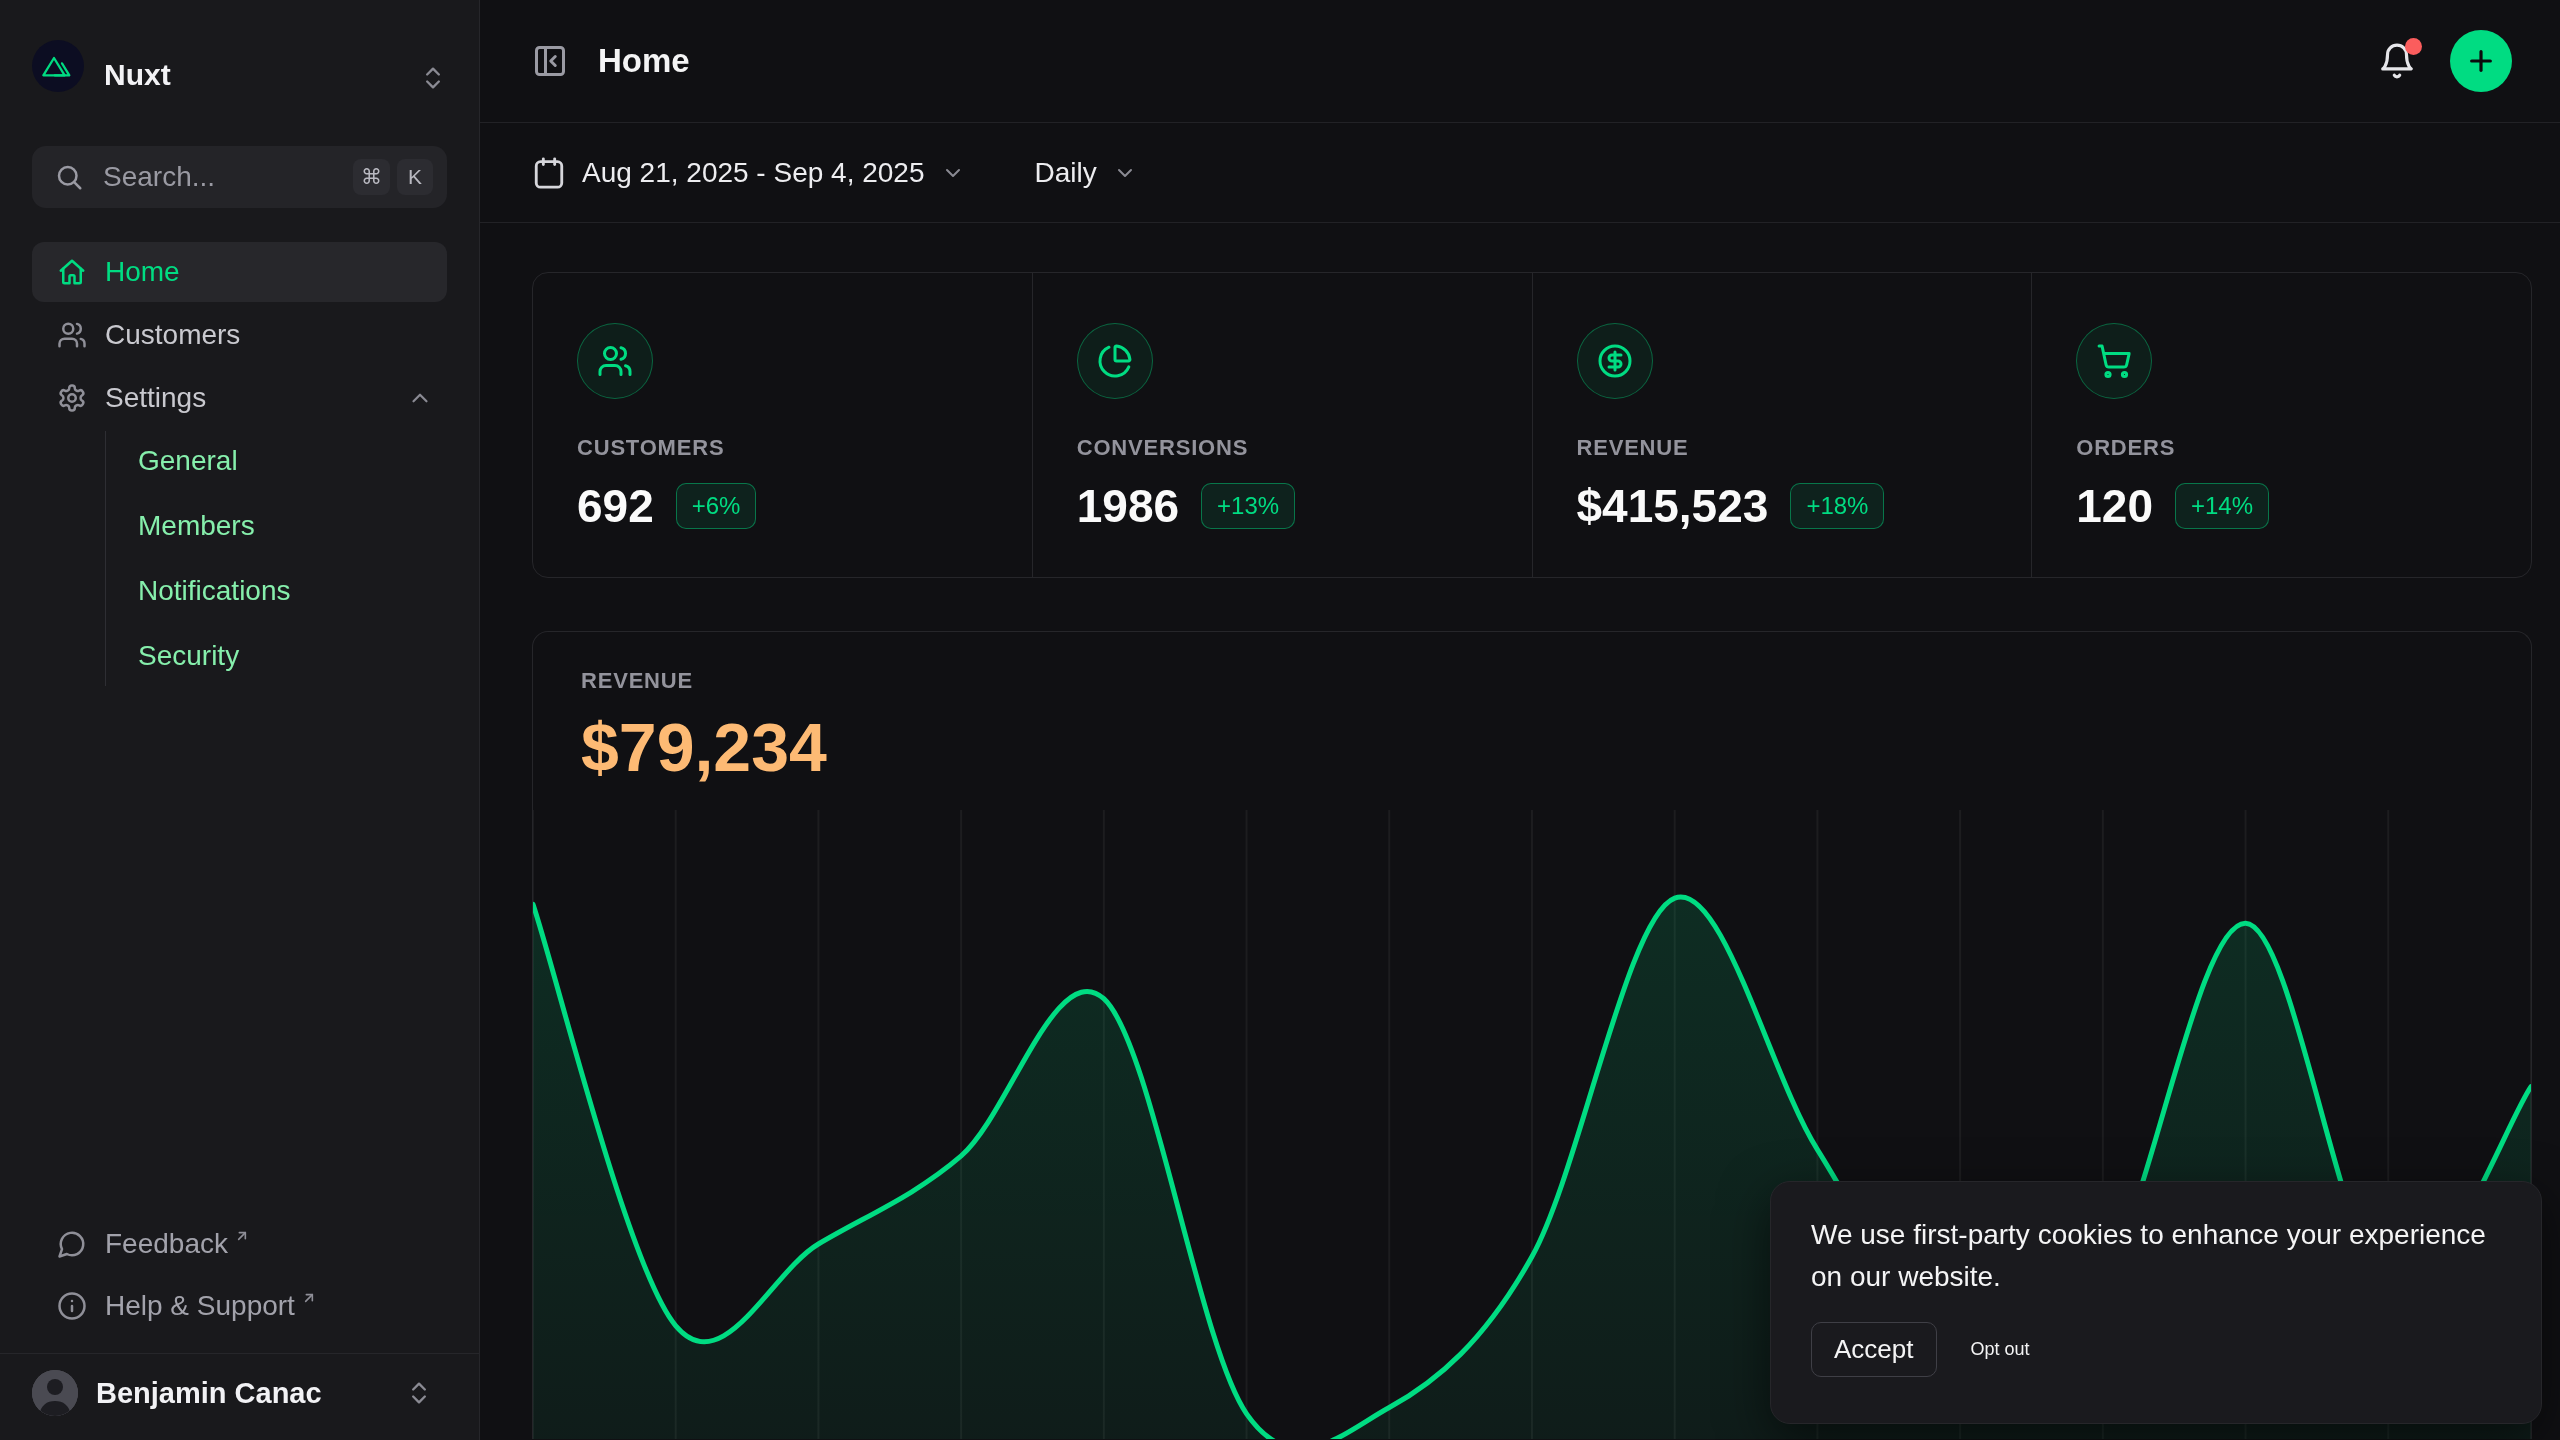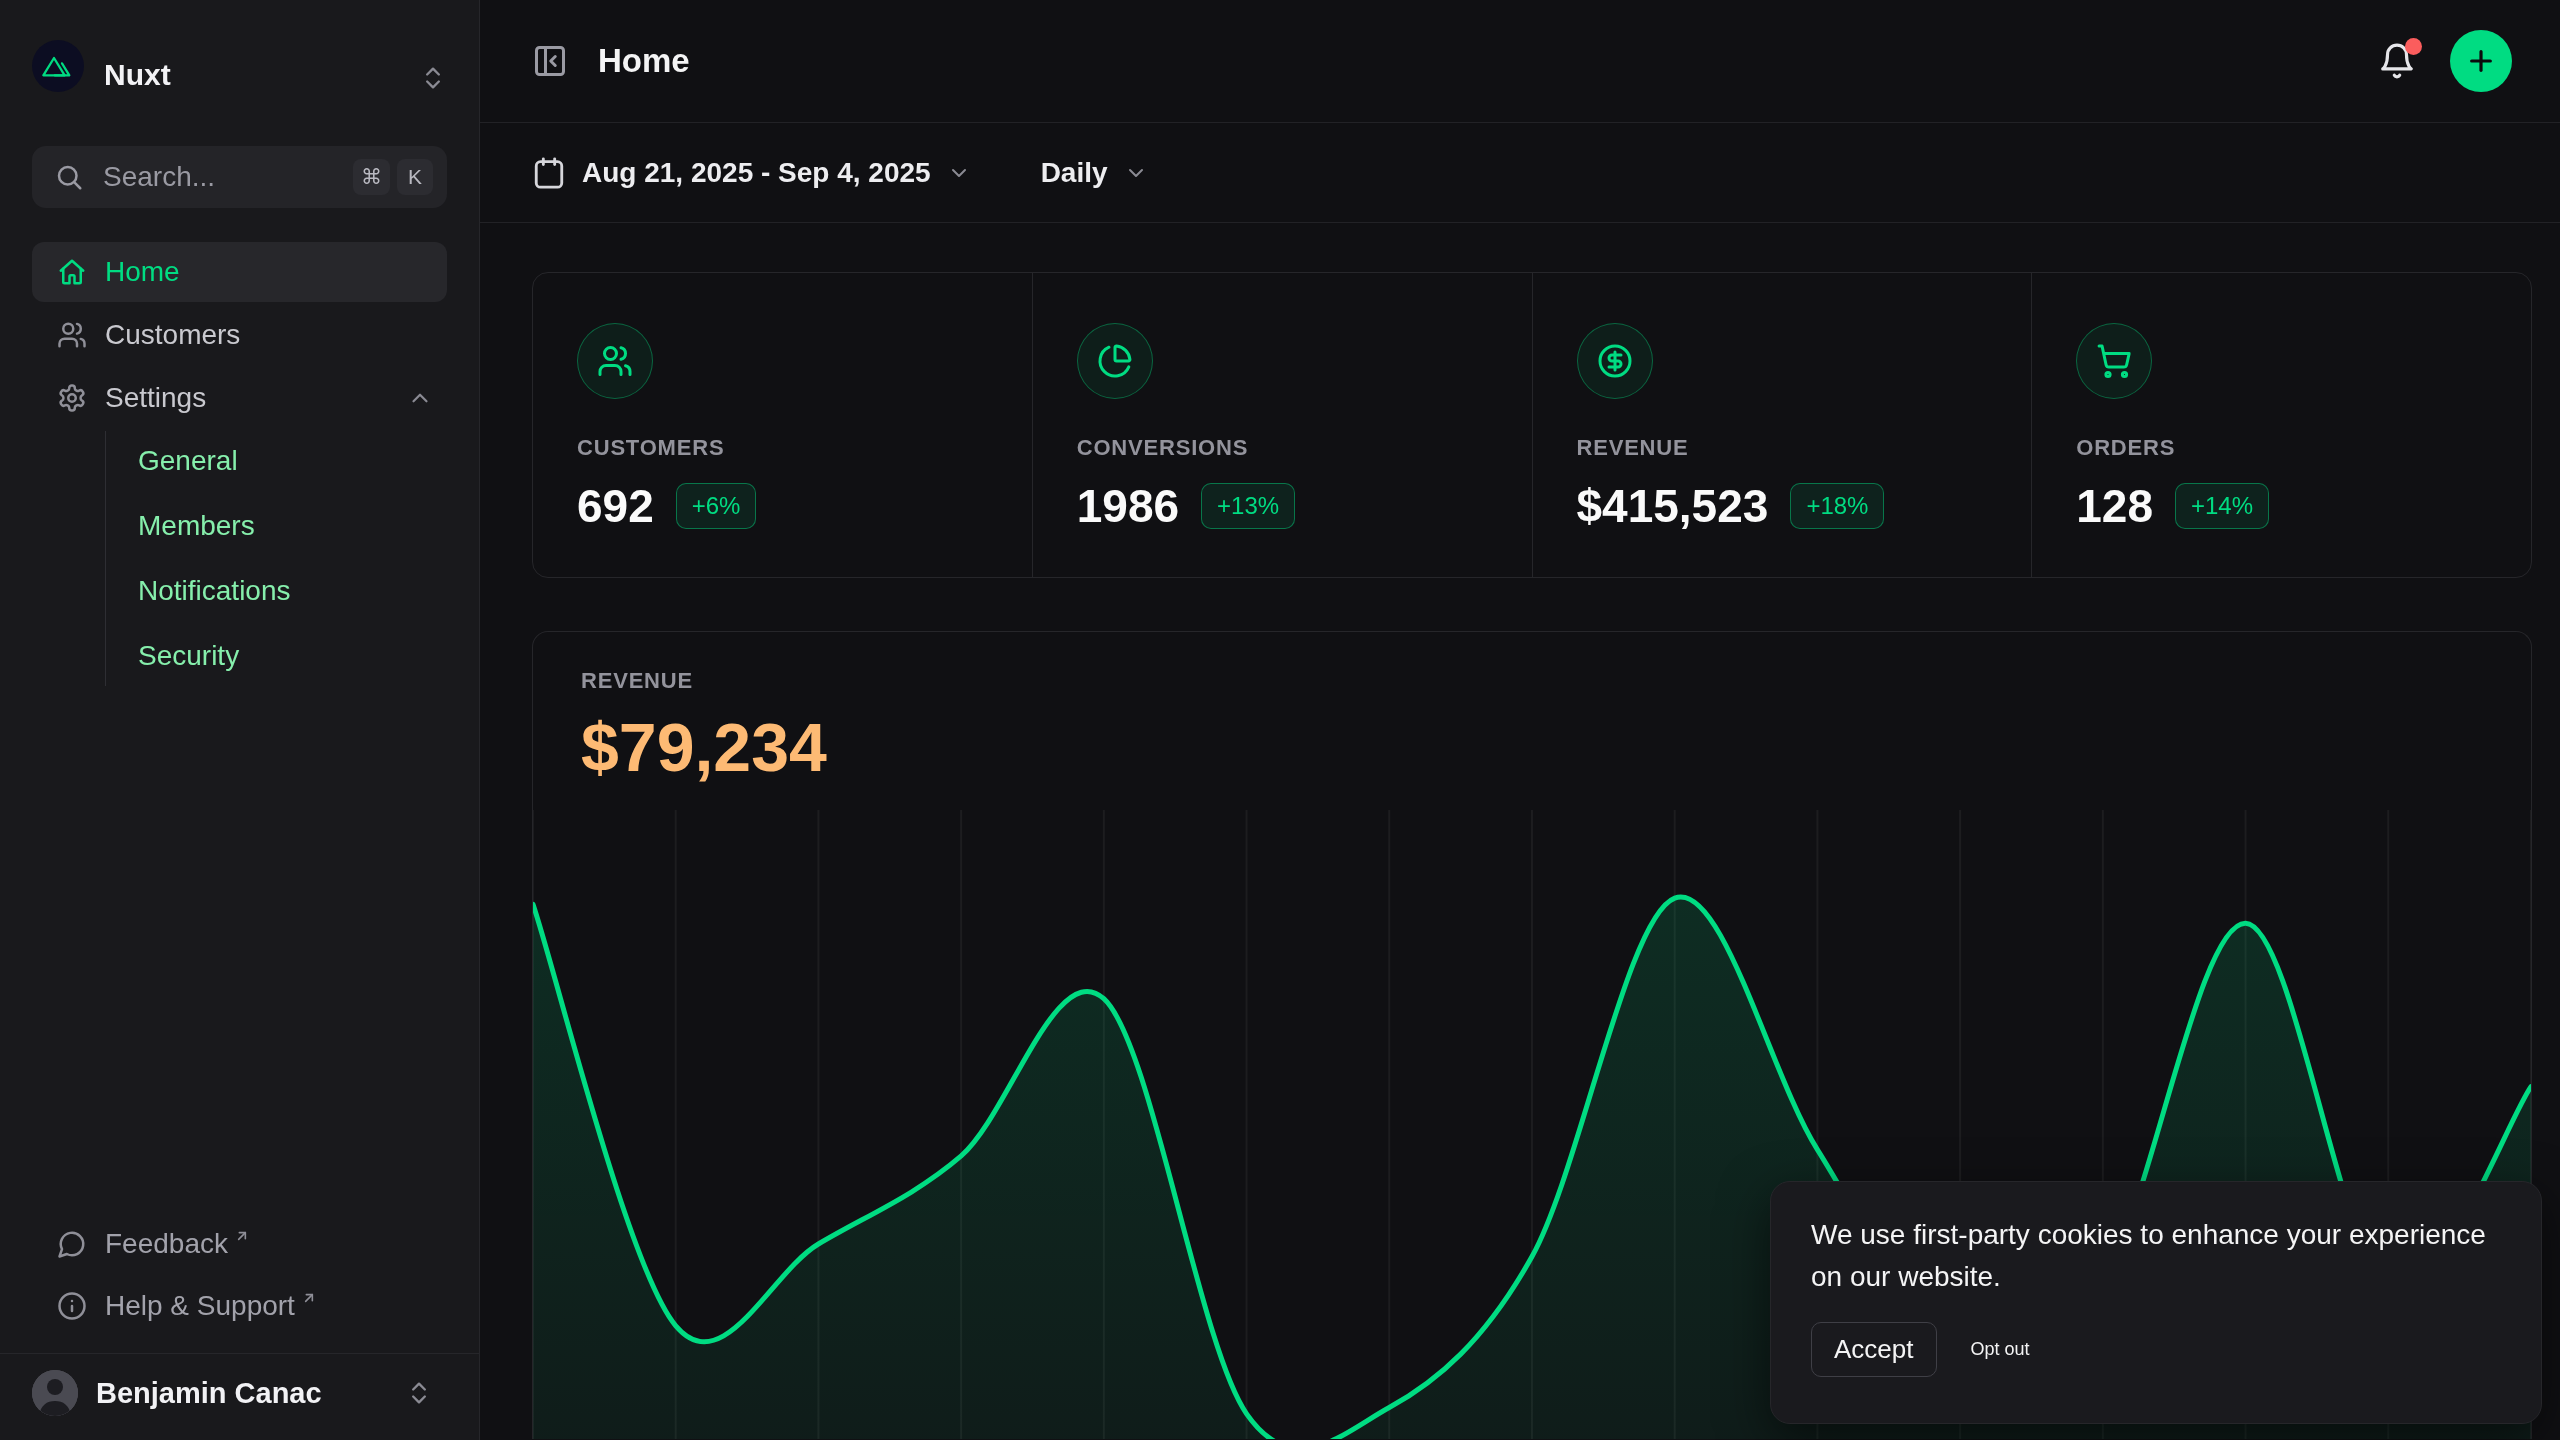--- a/index.html
+++ b/index.html
@@ -90,21 +90,21 @@
     display:flex; align-items:center; justify-content:center; margin-left:28px; cursor:pointer;
     border:none;
   }
 
   .toolbar {
     height:100px; border-bottom:1px solid #222226; display:flex; align-items:center;
     padding:0 52px;
   }
   .date-btn, .granularity-btn {
     display:flex; align-items:center; gap:16px; cursor:pointer; color:#ededf0;
-    font-size:28px; font-weight:700;
+    font-size:28px; font-weight:400;
   }
   .date-btn .cal { color:#d6d6db; }
   .chev { color:#8a8a93; }
   .granularity-btn { margin-left:70px; }
 
   .content { padding:49px 0 0 52px; width:2052px; }
 
   .stats-row {
     width:2000px; height:306px; border:1px solid #26262a; border-radius:16px;
     display:flex; overflow:hidden;
@@ -384,21 +384,21 @@
       <div class="stat-card">
         <div class="stat-ico">
           <svg width="36" height="36" viewBox="0 0 24 24" fill="none" stroke="currentColor" stroke-width="2" stroke-linecap="round" stroke-linejoin="round">
               <circle cx="8" cy="21" r="1.4"></circle>
               <circle cx="19" cy="21" r="1.4"></circle>
               <path d="M2.05 2.05h2l2.66 12.42a2 2 0 0 0 2 1.58h9.78a2 2 0 0 0 1.95-1.57l1.65-7.43H5.12"></path>
             </svg>
         </div>
         <div class="stat-label">ORDERS</div>
         <div class="stat-value-row">
-          <span class="stat-value">128</span>
+          <span class="stat-value">120</span>
           <span class="delta-badge">+14%</span>
         </div>
       </div>
     </section>
 
     <section class="revenue-panel">
       <div class="revenue-head">
         <div class="revenue-label">REVENUE</div>
         <div class="revenue-value">$79,234</div>
       </div>

